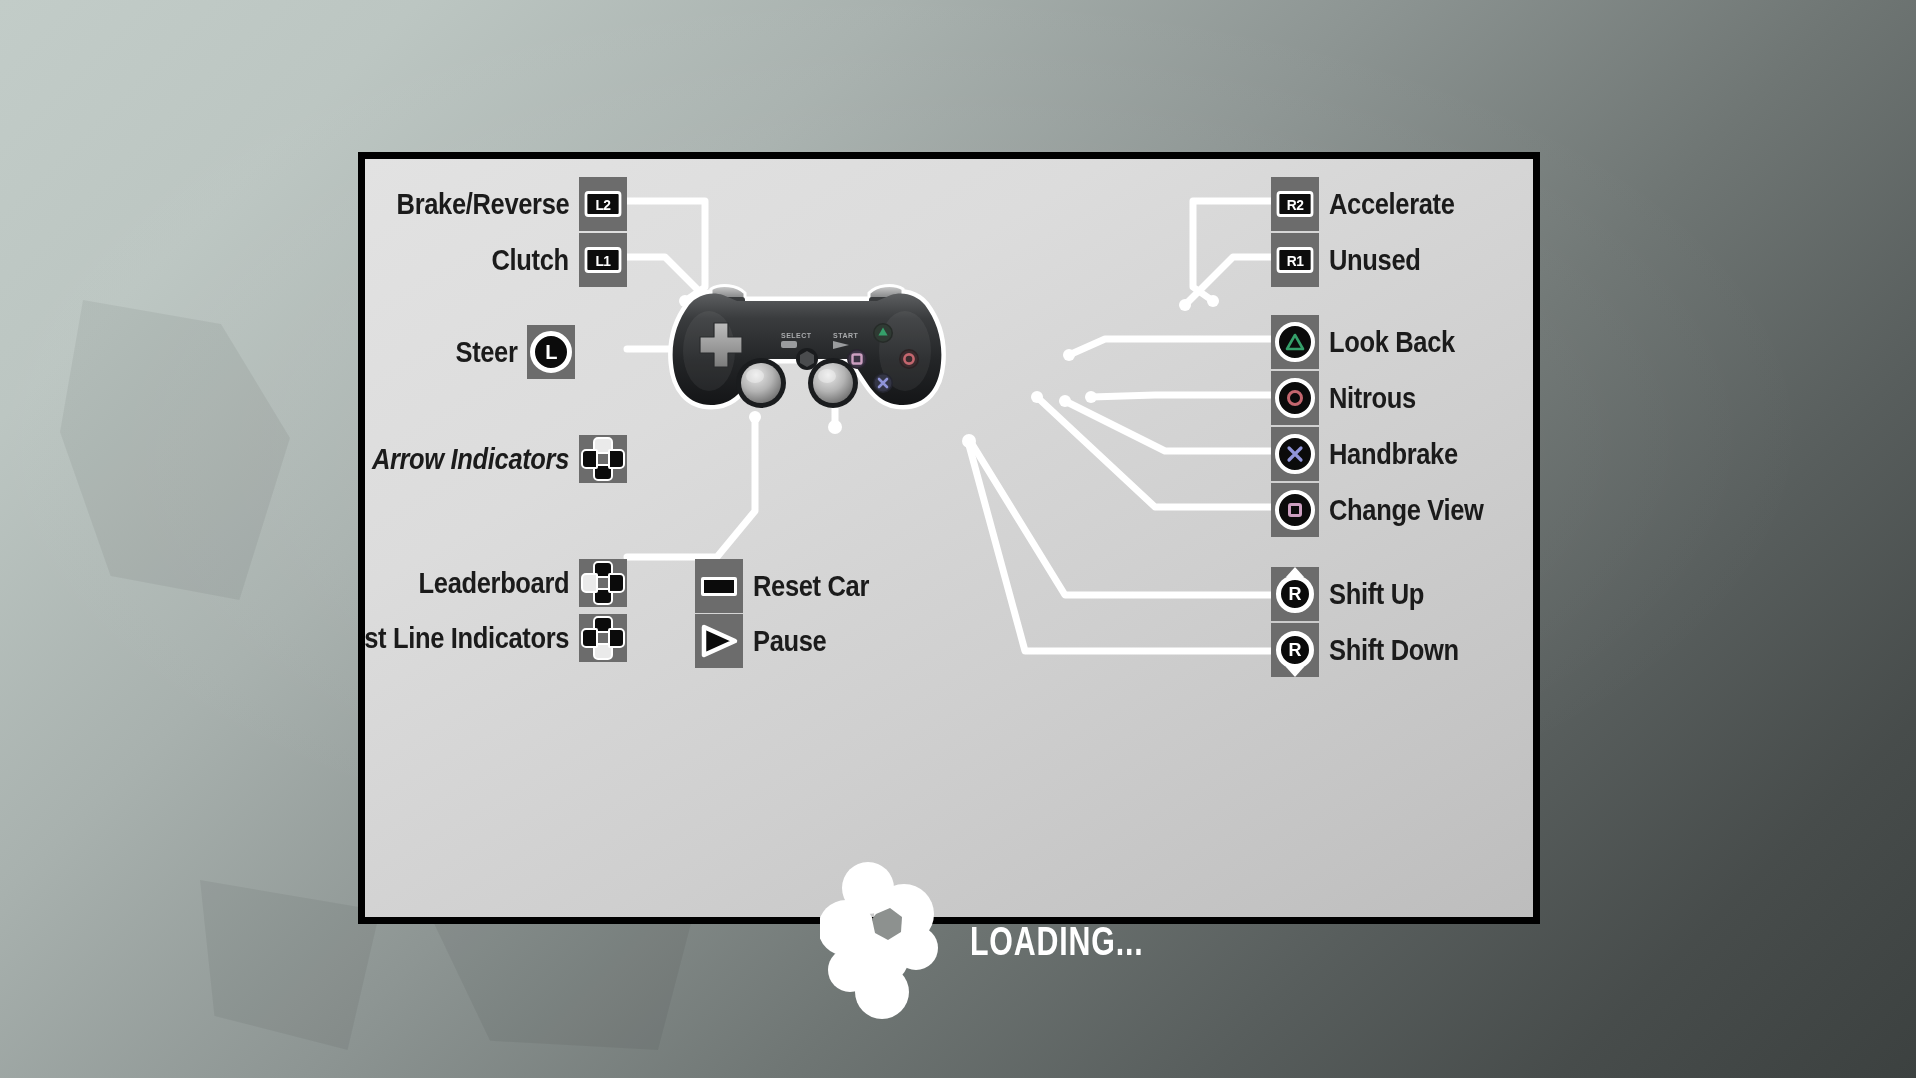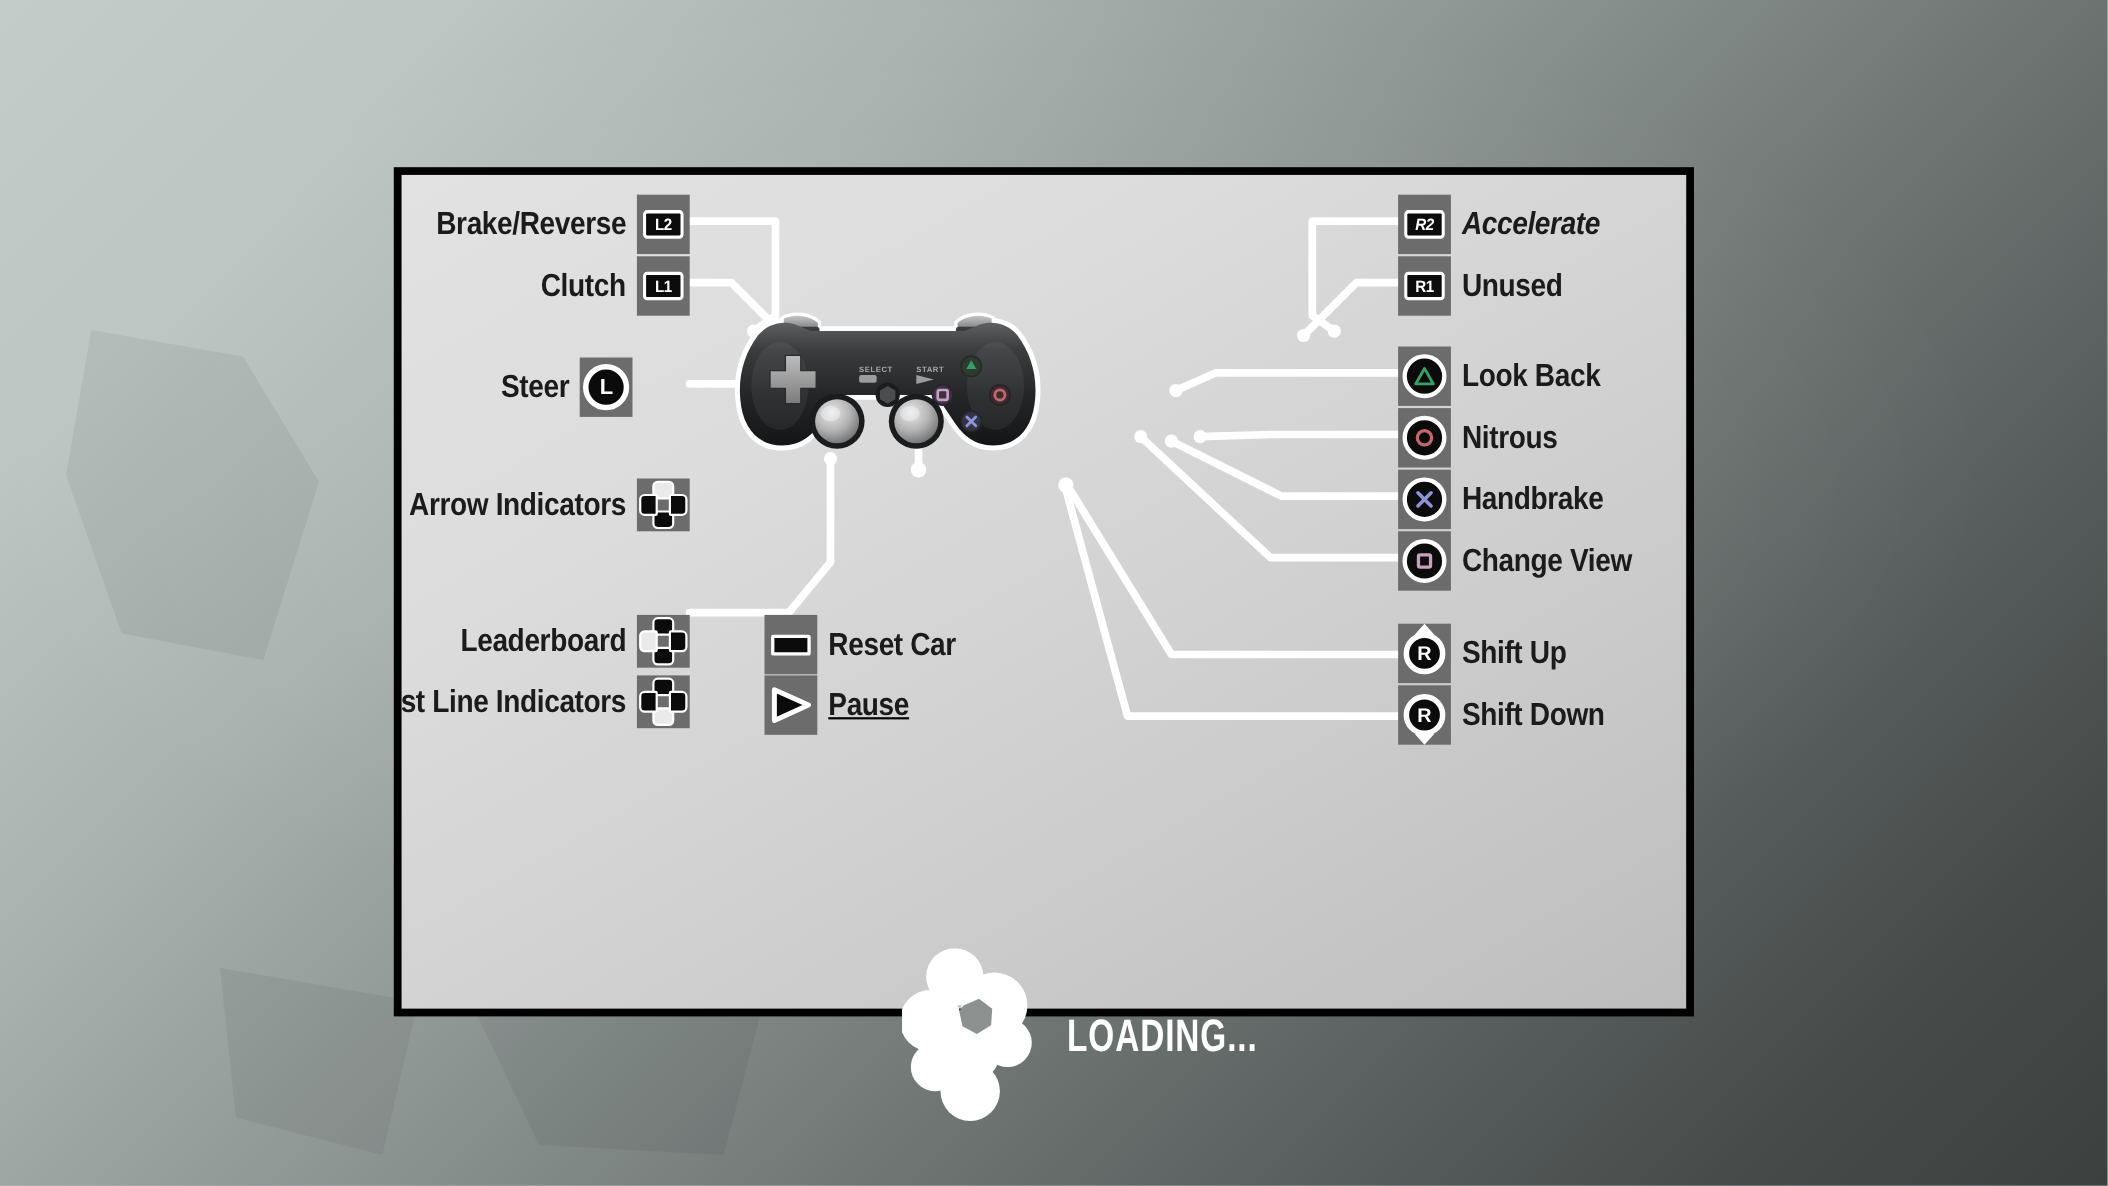--- a/index.html
+++ b/index.html
@@ -402,21 +402,21 @@
       </span>
     </div>
 
     <div class="row left-side right-align" style="left:30px; top:166px; width:232px; justify-content:center;">
       <span class="lbl">Steer</span>
       <span class="chip tall">
         <span class="stick-l">L</span>
       </span>
     </div>
 
-    <div class="row left-side right-align" style="left:0px; top:276px; width:262px; justify-content:flex-end;">
+    <div class="row left-side right-align" style="left:0px; top:276px; width:262px; justify-content:flex-end;font-style:italic;">
       <span class="lbl">Arrow Indicators</span>
       <span class="chip">
         <span class="dpad">
           <i class="up on"></i>
             <i class="down"></i>
             <i class="left"></i>
             <i class="right"></i>
         </span>
       </span>
     </div>
@@ -446,32 +446,32 @@
       </span>
     </div>
 
     <div class="row" style="left:330px; top:400px;">
       <span class="chip tall">
         <span class="sel"></span>
       </span>
       <span class="lbl" style="transform-origin:left center;">Reset Car</span>
     </div>
 
-    <div class="row" style="left:330px; top:455px;text-decoration:underline;">
+    <div class="row" style="left:330px; top:455px;">
       <span class="chip tall">
         <span class="sta-wrap">
           <svg width="40" height="34" viewBox="0 0 40 34">
             <path d="M5,3 L36,17 L5,31 Z" fill="#0b0b0b" stroke="#ffffff" stroke-width="4.5" stroke-linejoin="round"></path>
           </svg>
         </span>
       </span>
       <span class="lbl" style="transform-origin:left center;">Pause</span>
     </div>
 
-    <div class="row right-side" style="left:906px; top:18px;font-style:italic;">
+    <div class="row right-side" style="left:906px; top:18px;">
       <span class="chip tall">
         <span class="sh">R2</span>
       </span>
       <span class="lbl">Accelerate</span>
     </div>
 
     <div class="row right-side" style="left:906px; top:74px;">
       <span class="chip tall">
         <span class="sh">R1</span>
       </span>

